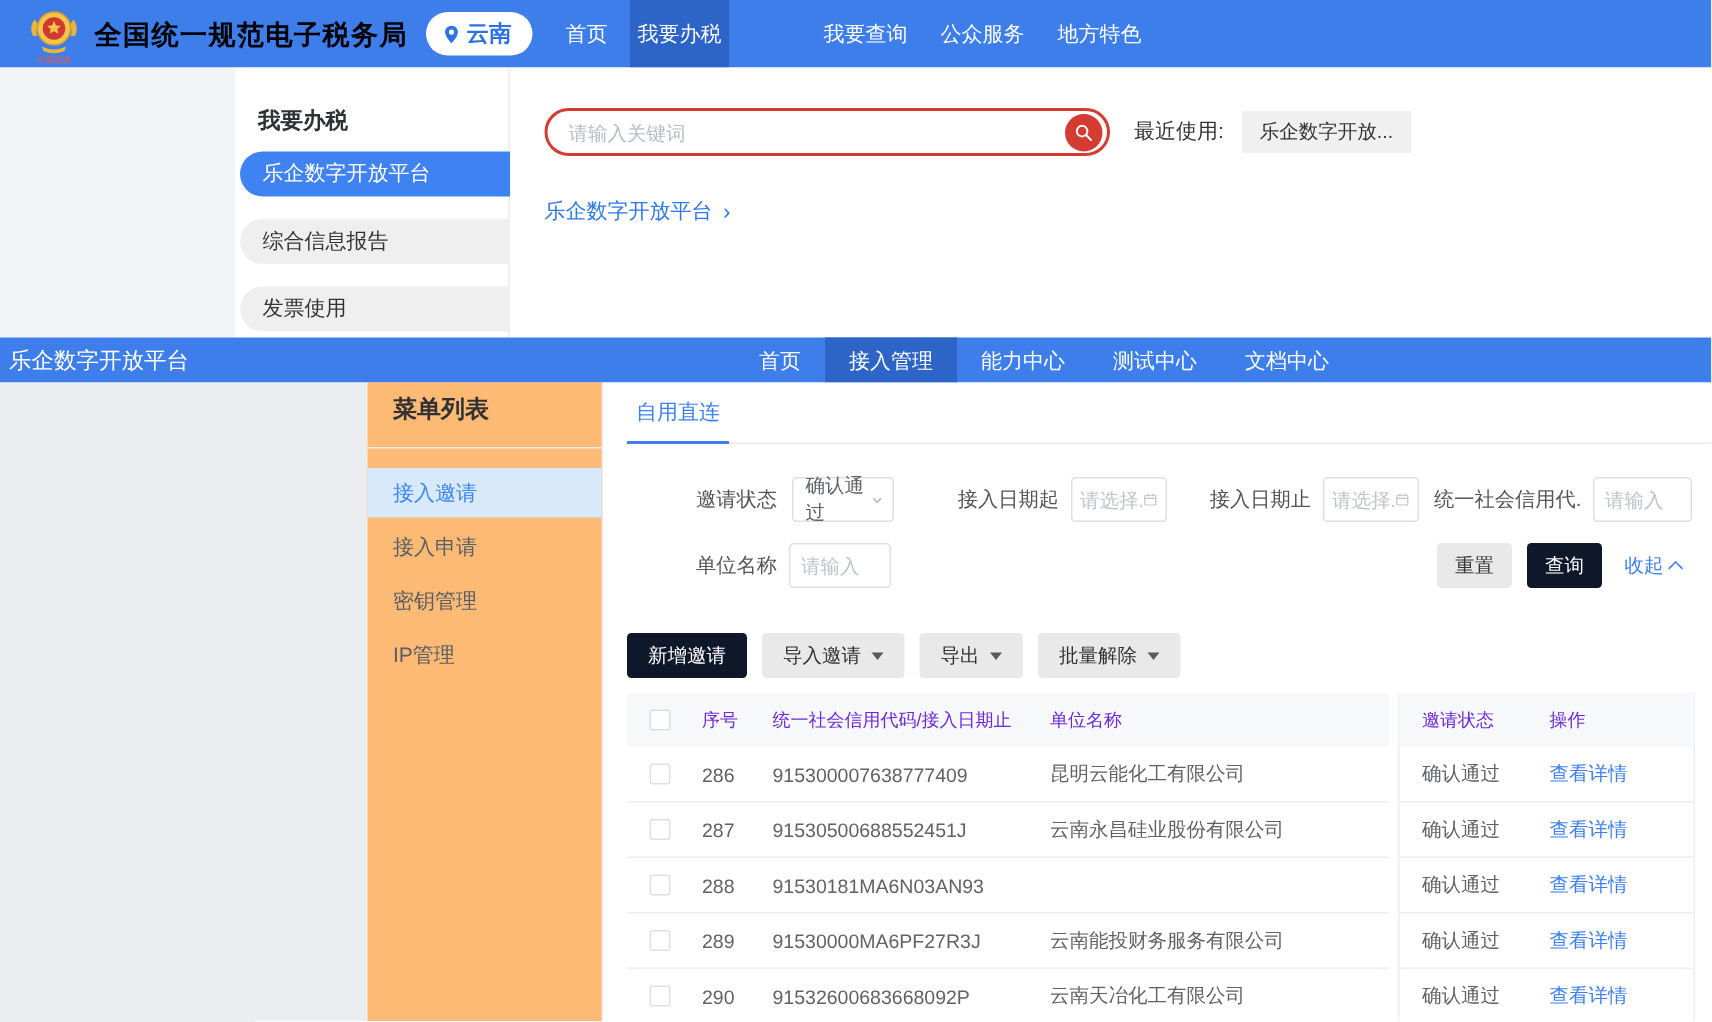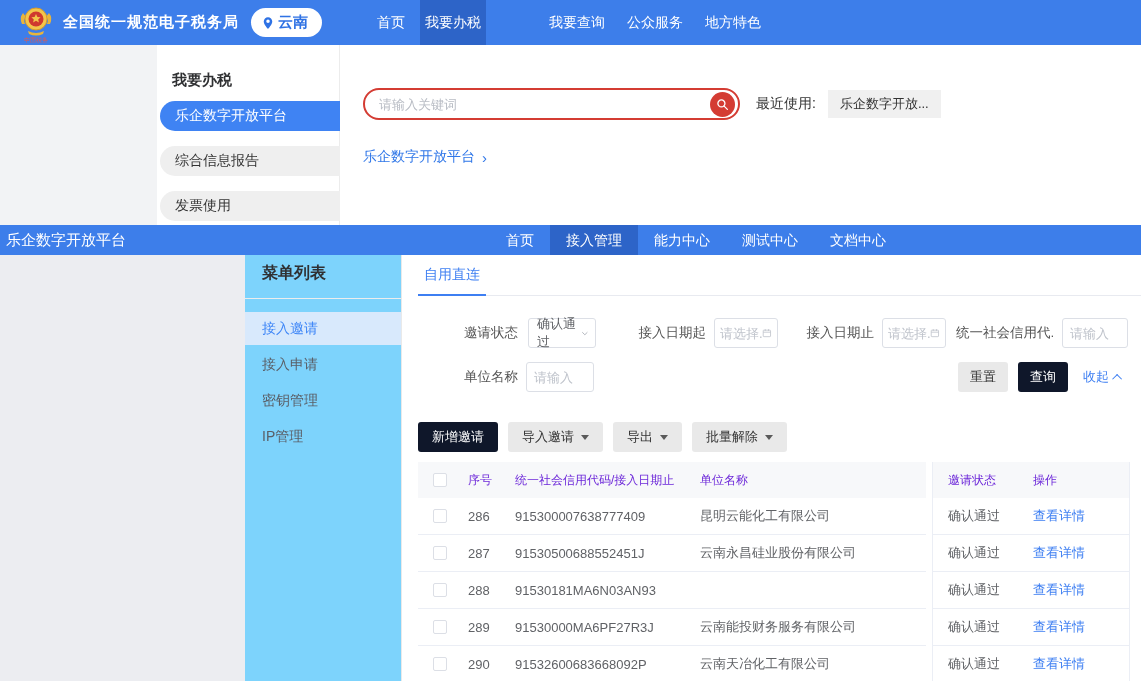--- a/index.html
+++ b/index.html
@@ -2,57 +2,57 @@
 <html><head>
 <meta charset="utf-8">
 <style>
   * { margin:0; padding:0; box-sizing:border-box; }
   body { font-family:"Liberation Sans","DejaVu Sans",sans-serif; background:#fff; }
   .page { position:relative; width:1141px; height:681px; overflow:hidden; background:#fff; }
 
   
   .header { position:absolute; left:0; top:0; width:1141px; height:45px; background:#3d7eea; display:flex; align-items:center; padding-left:18px; }
   .logo { width:36px; height:40px; display:flex; align-items:center; margin-top:2px; }
-  .site-title { color:#ffffff; font-size:15px; font-weight:700; margin-left:9px; letter-spacing:1px; }
+  .site-title { color:#000000; font-size:18px; font-weight:700; margin-left:9px; letter-spacing:1px; }
   .region-pill { margin-left:12px; height:29px; background:#fff; border-radius:15px; display:flex; align-items:center; padding:0 14px 0 10px; cursor:pointer;text-align:center; }
   .region-pill .txt { color:#2f72e4; font-size:15px; font-weight:700; margin-left:3px; }
   .top-nav { position:absolute; left:372px; top:0; height:45px; display:flex; }
   .tn { color:#fff; font-size:14px; line-height:45px; padding:0 5px; cursor:pointer; white-space:nowrap; }
   .tn.active { background:#2d64c8; margin-left:10px; padding:0 5px; }
   .tn.g58 { margin-left:58px; } .tn.g12 { margin-left:12px; }
 
   
   .mega { position:absolute; left:0; top:45px; width:1141px; height:180px; display:flex; }
   .mega-gutter { width:157px; background:#f2f3f5; }
   .mega-panel { width:183px; background:#fff; padding-top:26px; border-right:1px solid #ececec; }
   .mp-title { font-size:15px; font-weight:700; color:#303133; padding-left:15px; height:18px; margin-bottom:12px; }
   .mp-item { margin-left:3px; width:180px; height:30px; margin-bottom:15px; border-radius:17px 0 0 17px; background:#efefef; color:#333; font-size:14px; display:flex; align-items:center; padding-left:15px; cursor:pointer; white-space:nowrap; }
   .mp-item.sel { background:#3f83f3; color:#fff; }
-  .mega-content { flex:1; background:#fff; padding:27px 14px 0 23px;margin-top:16px; }
+  .mega-content { flex:1; background:#fff; padding:27px 14px 0 23px; }
   .search-row { display:flex; align-items:center; }
   .search-pill { width:377px; height:32px; border:2px solid #d43c33; border-radius:17px; display:flex; align-items:center; padding:0 3px 0 14px; background:#fff; }
   .search-pill input { flex:1; border:none; outline:none; font-size:13px; color:#333; background:transparent; font-family:inherit; }
   .search-pill input::placeholder { color:#b8bcc4; }
   .search-btn { width:25px; height:25px; border-radius:50%; background:#d43c33; border:none; display:flex; align-items:center; justify-content:center; cursor:pointer; flex:0 0 auto; }
   .recent-label { margin-left:16px; font-size:14px; color:#333; }
   .recent-chip { margin-left:12px; height:28px; background:#f0f0f0; color:#333; font-size:13px; display:flex; align-items:center; padding:0 12px; cursor:pointer; }
   .result-link { margin-top:28px; font-size:14px; color:#3077e8; display:flex; align-items:center; cursor:pointer; }
   .result-link .chev { margin-left:7px; font-size:15px; color:#3077e8; }
 
   
   .pbar { position:absolute; left:0; top:225px; width:1141px; height:30px; background:#3d7eea; display:flex; align-items:center; }
   .pbrand { color:#fff; font-size:15px; padding-left:6px; white-space:nowrap; }
   .pnav { position:absolute; left:490px; top:0; height:30px; display:flex; }
   .pn { color:#fff; font-size:14px; line-height:30px; padding:0 16px; cursor:pointer; white-space:nowrap; }
   .pn.active { background:#2d64c8; }
 
   
   .main { position:absolute; left:0; top:255px; width:1141px; height:426px; display:flex; }
   .main-gutter { width:245px; background:#ecedf1; }
-  .side-panel { width:157px; background:#7dd3fc; border-right:1px solid #e9e9e9; padding-top:8px; }
+  .side-panel { width:157px; background:#fdba74; border-right:1px solid #e9e9e9; padding-top:8px; }
   .sp-title { font-size:16px; font-weight:700; color:#303133; padding:0 0 14px 17px; border-bottom:1px solid #ececec; }
   .sp-items { padding-top:13px; }
   .sp-item { height:33px; display:flex; align-items:center; padding-left:17px; font-size:14px; color:#5a5e66; cursor:pointer; margin-bottom:3px; white-space:nowrap; }
   .sp-item.sel { background:#d8e9fc; color:#3e86f7; }
 
   .content { flex:1; background:#fff; padding-left:16px; overflow:hidden; }
   .tabbar { height:41px; border-bottom:1px solid #e8eaf0; display:flex; }
   .tab { font-size:14px; color:#3e7ff2; padding:0 6px; display:flex; align-items:center; border-bottom:2px solid #3e7ff2; margin-bottom:-1px; cursor:pointer; }
 
   .filters { padding-top:22px; }

